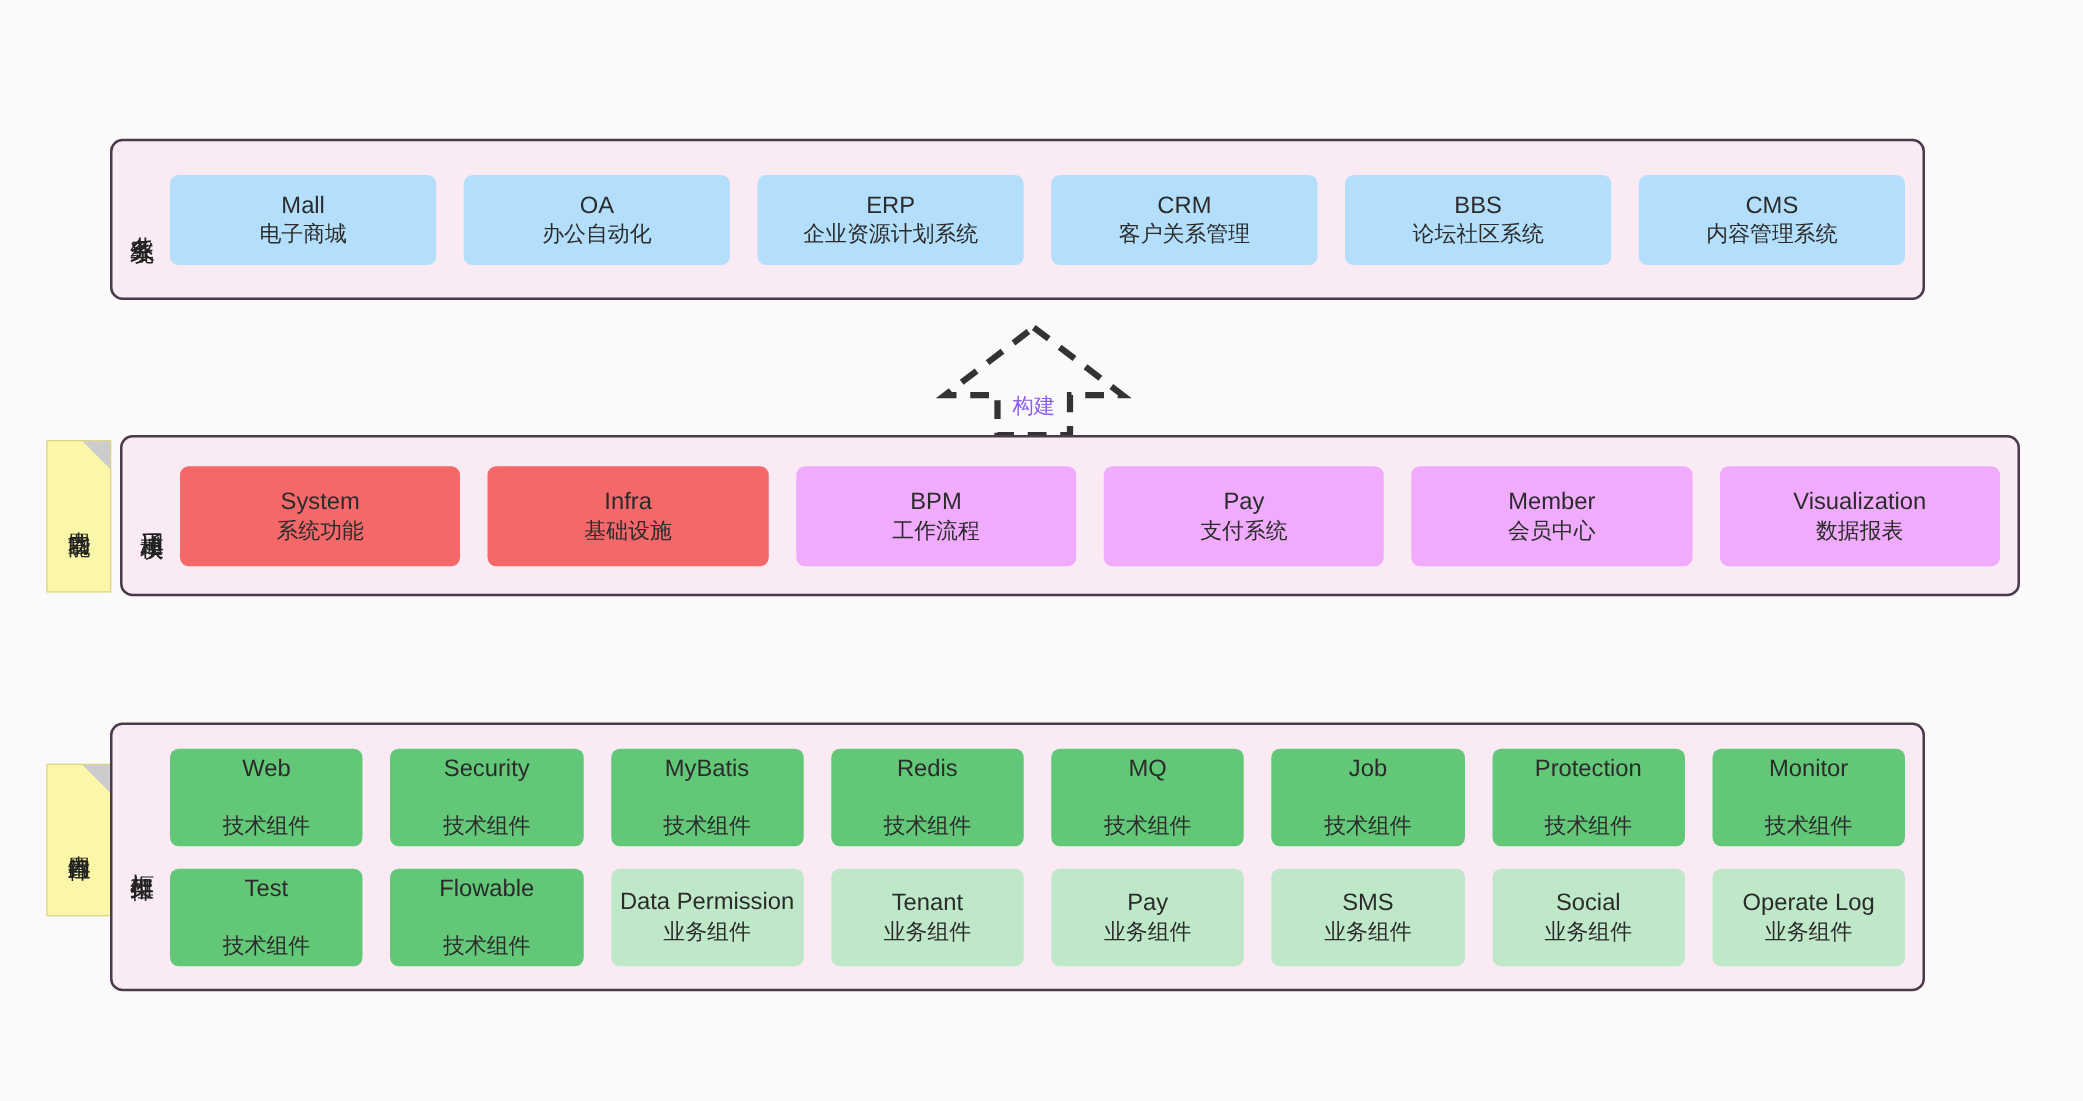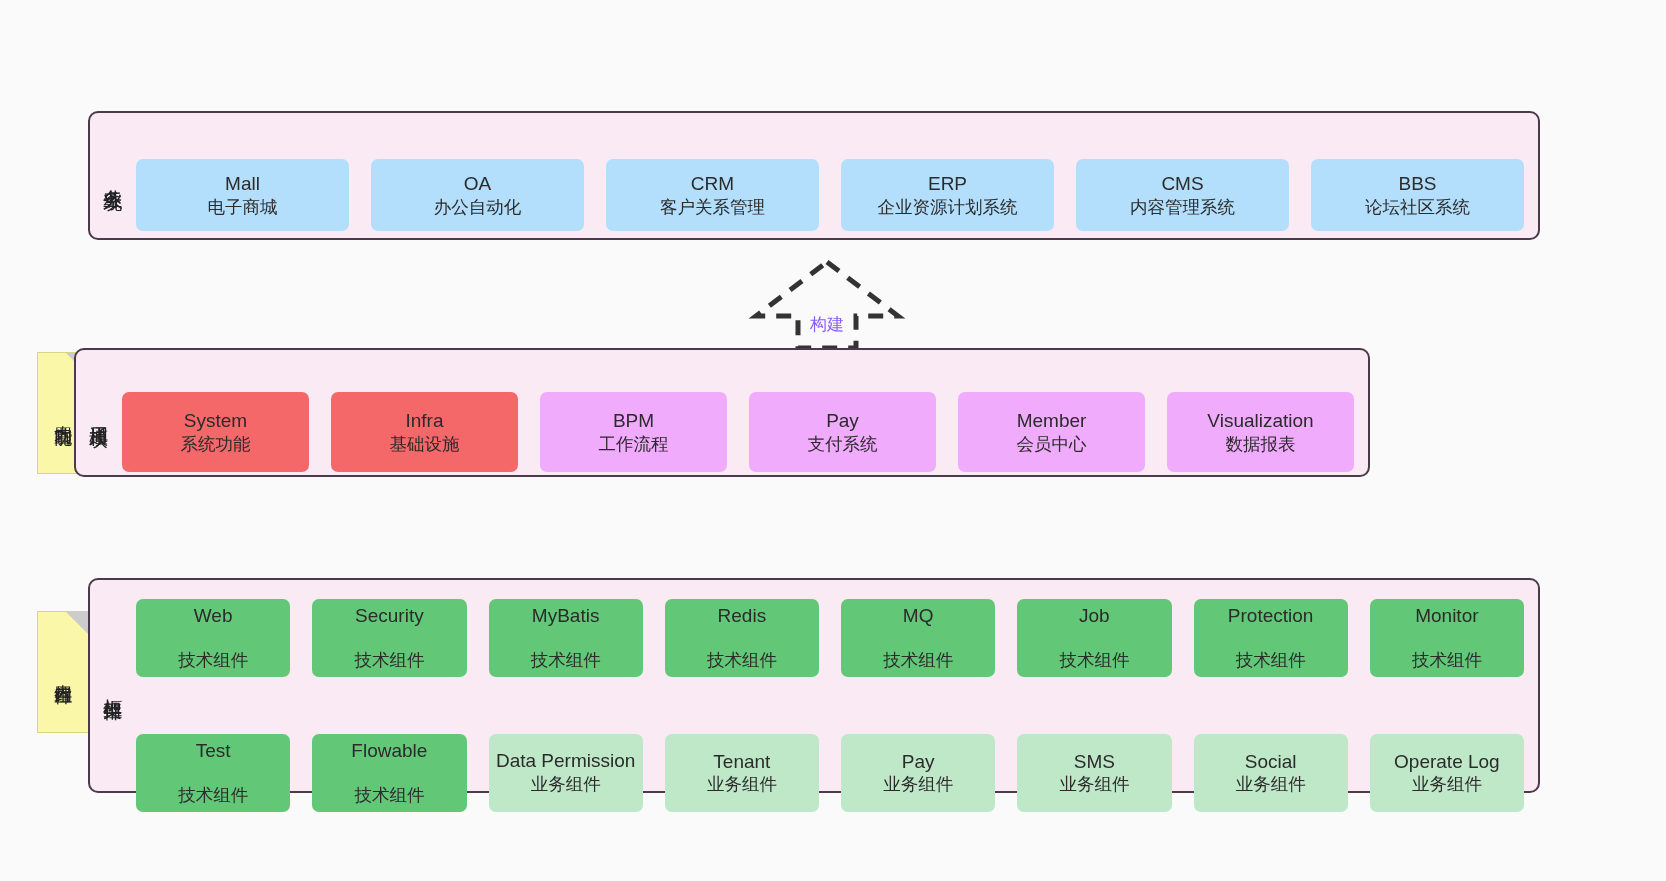--- a/index.html
+++ b/index.html
@@ -45,21 +45,20 @@
     display: flex;
     flex-direction: column;
     justify-content: center;
     gap: 19px;
     padding: 0 14px 0 0;
   }
   .row {
     display: flex;
     gap: 22px;
     align-items: stretch;
-    margin-top: 39px;
   }
 
   
   .card {
     flex: 1 1 0;
     border-radius: 7px;
     display: flex;
     flex-direction: column;
     align-items: center;
     justify-content: center;
@@ -80,21 +79,21 @@
 
   
   #layer-business {
     left: 88px; top: 111px; width: 1452px; height: 129px;
   }
   #layer-business .layer-body { padding-left: 0; }
   #layer-business .card { height: 72px; }
 
   
   #layer-modules {
-    left: 74px; top: 348px; width: 1296px; height: 129px;
+    left: 96px; top: 348px; width: 1520px; height: 129px;
   }
   #layer-modules .card { height: 80px; }
 
   
   #layer-framework {
     left: 88px; top: 578px; width: 1452px; height: 215px;
   }
   #layer-framework .layer-body { gap: 18px; }
   #layer-framework .card { height: 78px; }
 
@@ -153,34 +152,34 @@
       <div class="row">
         <div class="card c-blue">
           <span class="en">Mall</span>
           <span class="cn">电子商城</span>
         </div>
         <div class="card c-blue">
           <span class="en">OA</span>
           <span class="cn">办公自动化</span>
         </div>
         <div class="card c-blue">
+          <span class="en">ERP</span>
+          <span class="cn">企业资源计划系统</span>
+        </div>
+        <div class="card c-blue">
           <span class="en">CRM</span>
           <span class="cn">客户关系管理</span>
         </div>
         <div class="card c-blue">
-          <span class="en">ERP</span>
-          <span class="cn">企业资源计划系统</span>
+          <span class="en">BBS</span>
+          <span class="cn">论坛社区系统</span>
         </div>
         <div class="card c-blue">
           <span class="en">CMS</span>
           <span class="cn">内容管理系统</span>
-        </div>
-        <div class="card c-blue">
-          <span class="en">BBS</span>
-          <span class="cn">论坛社区系统</span>
         </div>
       </div>
     </div>
   </div>
 
   <div class="arrow" id="arrow-build">
     <svg viewBox="0 0 150 92" preserveAspectRatio="none" aria-hidden="true">
       <path d="M 75 4 L 146 58 L 104 58 L 104 90 L 46 90 L 46 58 L 4 58 Z" fill="none" stroke="#333333" stroke-width="5" stroke-dasharray="15,11" stroke-linecap="butt" stroke-linejoin="miter"></path>
     </svg>
     <div class="arrow-label">构建</div>

